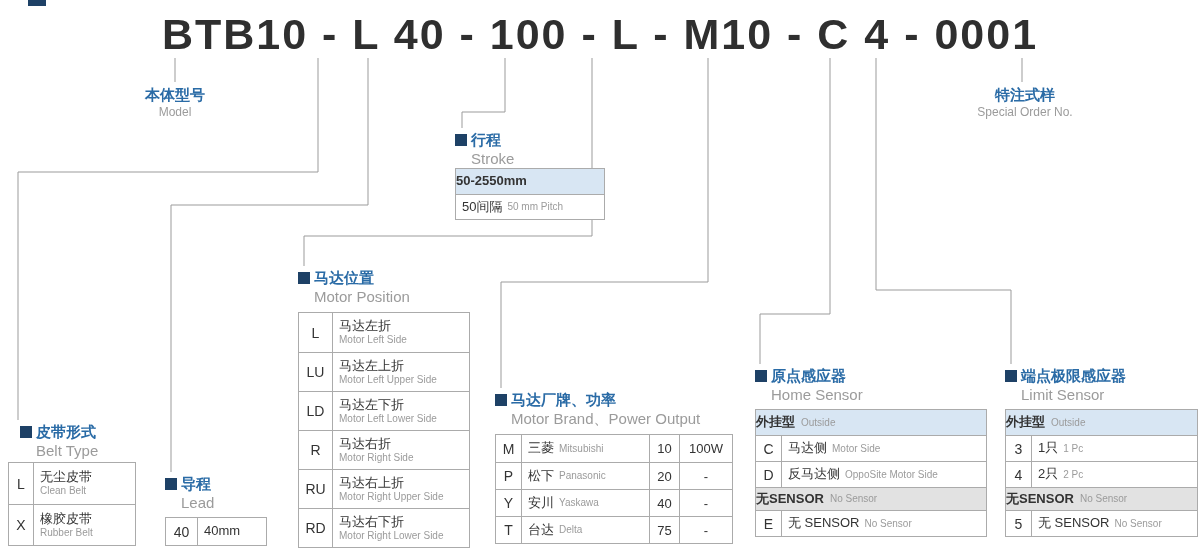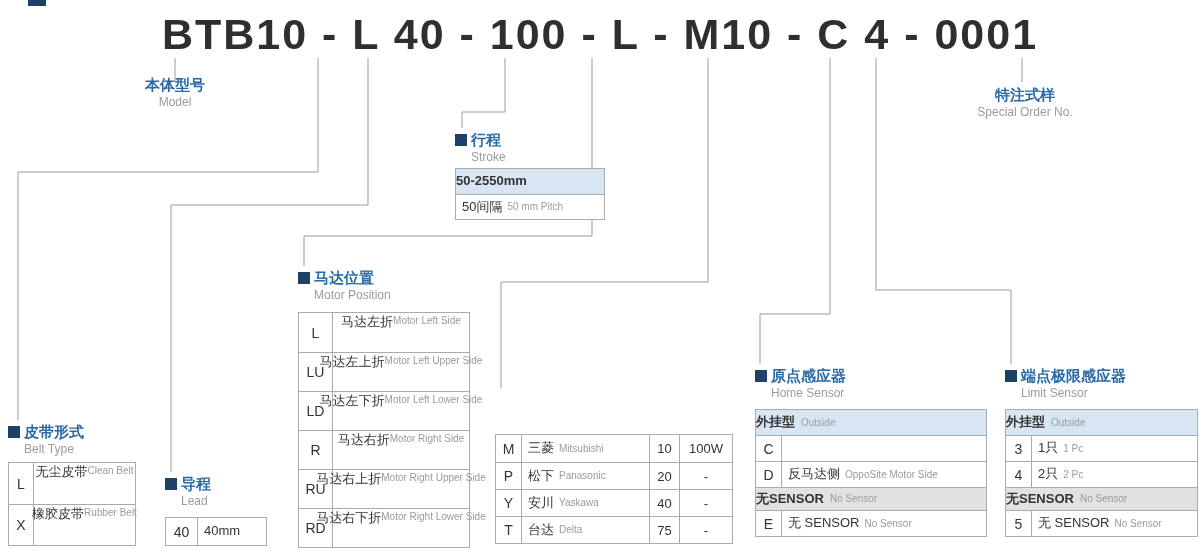--- a/index.html
+++ b/index.html
@@ -5,32 +5,32 @@
   * { margin:0; padding:0; box-sizing:border-box; }
   body { font-family:"Liberation Sans","DejaVu Sans",sans-serif; background:#ffffff; }
   #canvas { position:relative; width:1200px; height:551px; overflow:hidden; background:#ffffff; }
   #title { position:absolute; left:0; top:10px; width:100%; text-align:center;
            font-size:43px; font-weight:600; letter-spacing:2px; color:#2f2f2f; white-space:nowrap; }
   svg.lines { position:absolute; left:0; top:0; pointer-events:none; }
 
   .sec { position:absolute; line-height:1.25; white-space:nowrap; }
   .sq  { display:inline-block; width:12px; height:12px; background:#1e4166; margin-right:4px; vertical-align:-1px; }
   .sec .zh { color:#2a6ba6; font-size:15px; font-weight:bold; }
-  .sec .en { margin-left:16px; color:#9b9b9b; font-size:12px; }
+  .sec .en { margin-left:16px; color:#9b9b9b; font-size:15px; }
 
   .lbl { position:absolute; text-align:center; line-height:1.3; white-space:nowrap; }
   .lbl .zh { color:#2a6ba6; font-size:15px; font-weight:bold; display:block; }
   .lbl .en { color:#9b9b9b; font-size:12px; display:block; }
 
   .tbl { position:absolute; border:1px solid #ababab; background:#fff; }
   .tr  { display:flex; align-items:stretch; }
   .tbl .tr + .tr { border-top:1px solid #ababab; }
   .code { flex:0 0 auto; display:flex; align-items:center; justify-content:center;
           border-right:1px solid #ababab; font-size:14px; color:#333; }
-  .desc { flex:1 1 auto; display:flex; flex-direction:row; justify-content:center; padding:2px 6px; min-width:0; }
+  .desc { flex:1 1 auto; display:flex; flex-direction:column; justify-content:center; padding:2px 6px; min-width:0; }
   .desc-inline { flex:1 1 auto; display:flex; align-items:center; padding:12px 6px; gap:5px; min-width:0; }
   .br { border-right:1px solid #ababab; }
   .d-zh { font-size:13px; color:#333; line-height:1.15; white-space:nowrap; }
   .d-en { font-size:10px; color:#9b9b9b; line-height:1.15; white-space:nowrap; }
   .band { display:flex; align-items:center; gap:6px; }
   .band-blue { background:#d8e6f3; }
   .band-gray { background:#e2e2e2; }
   .bold { font-weight:bold; }
   .ncell { flex:0 0 auto; display:flex; align-items:center; justify-content:center;
            border-right:1px solid #ababab; font-size:13px; color:#333; }
@@ -51,21 +51,21 @@
       <polyline points="505,58 505,112 462,112 462,128"></polyline>
       <polyline points="592,58 592,236 304,236 304,266"></polyline>
       <polyline points="708,58 708,282 501,282 501,388"></polyline>
       <polyline points="830,58 830,314 760,314 760,364"></polyline>
       <polyline points="876,58 876,290 1011,290 1011,364"></polyline>
     </g>
   </svg>
 
   <div id="title">BTB10 - L 40 - 100 - L - M10 - C 4 - 0001</div>
 
-  <div class="lbl" style="left:115px; top:75px; width:120px;">
+  <div class="lbl" style="left:115px; top:85px; width:120px;">
     <span class="zh">本体型号</span>
     <span class="en">Model</span>
   </div>
 
   <div class="lbl" style="left:950px; top:85px; width:150px;">
     <span class="zh">特注式样</span>
     <span class="en">Special Order No.</span>
   </div>
 
   <div class="sec" style="left:455px; top:130px;">
@@ -126,21 +126,21 @@
     </div>
     <div class="tr" style="height:39px;">
       <div class="code" style="width:34px;text-align:center;">RD</div>
       <div class="desc">
           <span class="d-zh">马达右下折</span>
           <span class="d-en">Motor Right Lower Side</span>
         </div>
     </div>
   </div>
 
-  <div class="sec" style="left:8px; top:422px;">
+  <div class="sec" style="left:20px; top:422px;">
     <div><span class="sq"></span><span class="zh">皮带形式</span></div>
     <div class="en">Belt Type</div>
   </div>
   <div class="tbl" style="left:8px; top:462px; width:128px;">
     <div class="tr" style="height:41px;">
       <div class="code" style="width:25px;">L</div>
       <div class="desc">
           <span class="d-zh">无尘皮带</span>
           <span class="d-en">Clean Belt</span>
         </div>
@@ -160,20 +160,24 @@
   </div>
   <div class="tbl" style="left:165px; top:517px; width:102px;">
     <div class="tr" style="height:27px;">
       <div class="code" style="width:32px;">40</div>
       <div class="desc-inline">
           <span class="d-zh">40mm</span>
         </div>
     </div>
   </div>
 
+  <div class="sec" style="left:495px; top:390px;">
+    <div><span class="sq"></span><span class="zh">马达厂牌、功率</span></div>
+    <div class="en">Motor Brand、Power Output</div>
+  </div>
   <div class="tbl" style="left:495px; top:434px; width:238px;">
     <div class="tr" style="height:27px;">
       <div class="code" style="width:26px;">M</div>
       <div class="desc-inline br">
           <span class="d-zh">三菱</span>
           <span class="d-en">Mitsubishi</span>
         </div>
       <div class="ncell" style="width:30px;">10</div>
       <div class="pcell" style="width:52px;">100W</div>
     </div>
@@ -210,20 +214,24 @@
     <div><span class="sq"></span><span class="zh">原点感应器</span></div>
     <div class="en">Home Sensor</div>
   </div>
   <div class="tbl" style="left:755px; top:409px; width:232px;">
     <div class="tr band band-blue" style="height:25px;">
       <span class="d-zh bold">外挂型</span>
       <span class="d-en">Outside</span>
     </div>
     <div class="tr" style="height:26px;">
       <div class="code" style="width:26px;">C</div>
+      <div class="desc-inline">
+          <span class="d-zh">马达侧</span>
+          <span class="d-en">Motor Side</span>
+        </div>
     </div>
     <div class="tr" style="height:26px;">
       <div class="code" style="width:26px;">D</div>
       <div class="desc-inline">
           <span class="d-zh">反马达侧</span>
           <span class="d-en">OppoSite Motor Side</span>
         </div>
     </div>
     <div class="tr band band-gray" style="height:23px;">
       <span class="d-zh bold">无SENSOR</span>

